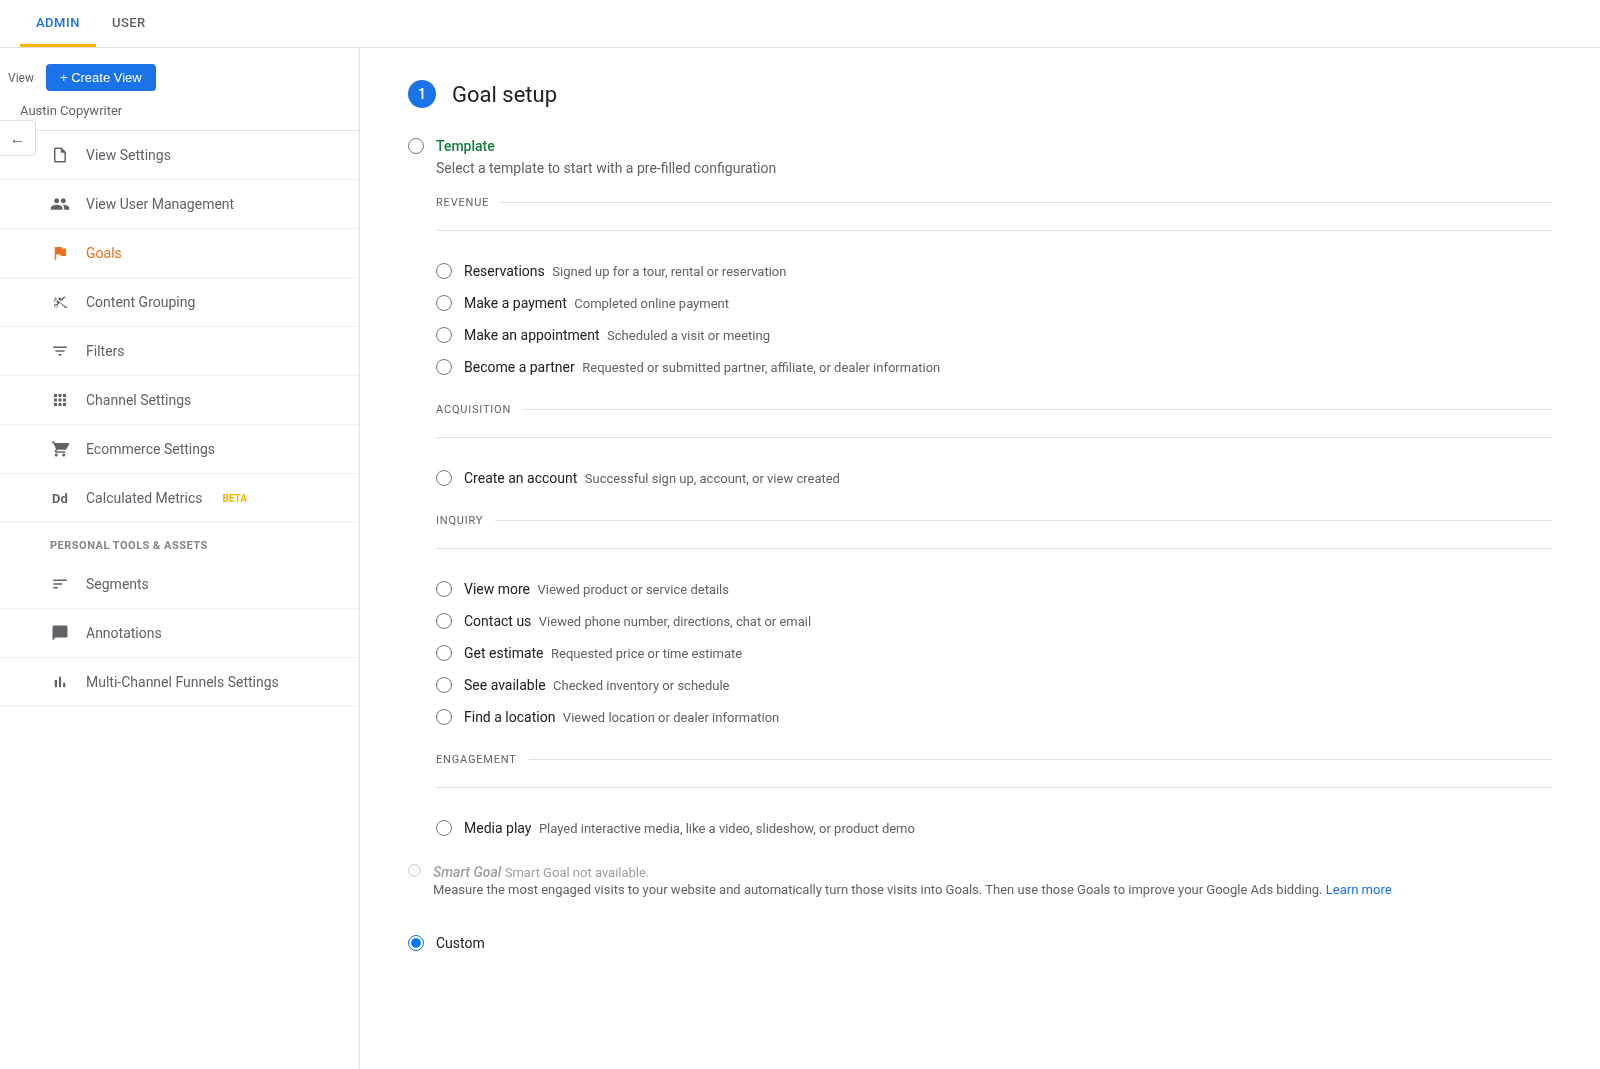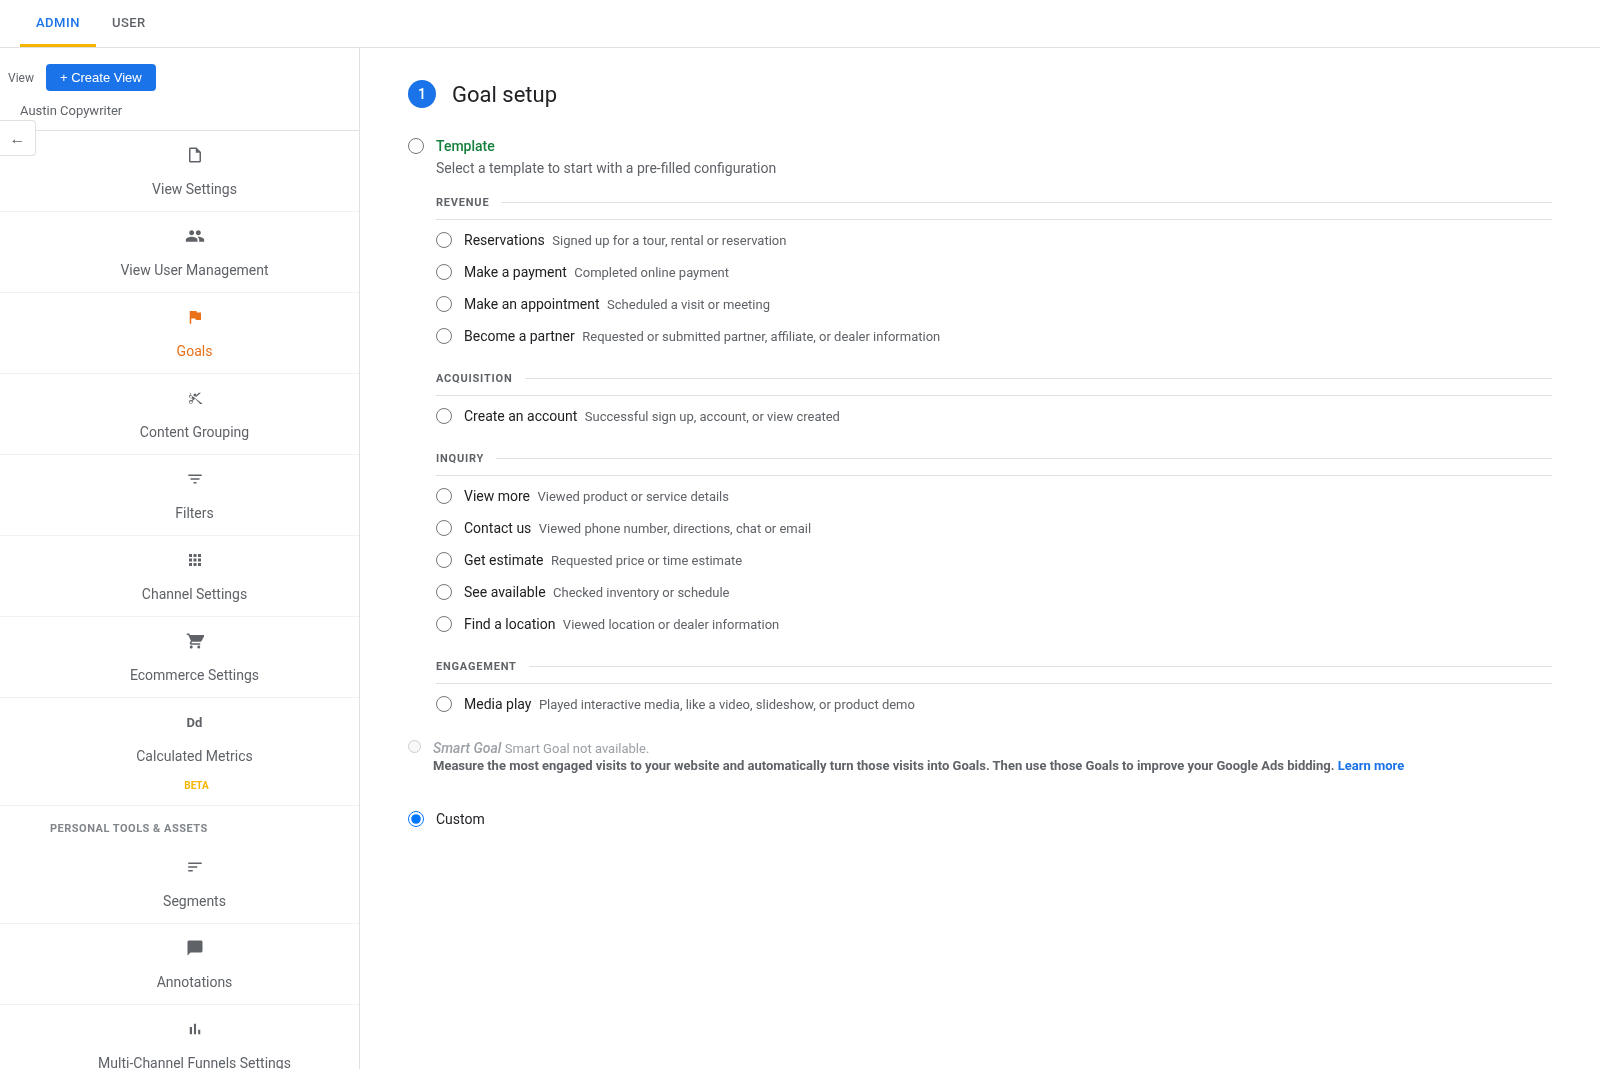--- a/index.html
+++ b/index.html
@@ -94,21 +94,20 @@
 
     .sidebar-item {
       display: flex;
       align-items: center;
       padding: 14px 20px 14px 50px;
       border-bottom: 1px solid #f1f1f1;
       cursor: pointer;
       gap: 16px;
       color: #5f6368;
       font-size: 14px;
-      flex-direction: column;
     }
     .sidebar-item.active { color: #e8711a; }
     .sidebar-item .icon {
       width: 20px;
       height: 20px;
       display: flex;
       align-items: center;
       justify-content: center;
       flex-shrink: 0;
       font-size: 16px;
@@ -196,25 +195,25 @@
       color: #5f6368;
       margin-bottom: 20px;
     }
 
     
     .category-block {
       margin-bottom: 20px;
     }
     .category-label {
       font-size: 11px;
-      font-weight: 700;
+      font-weight: 400;
       color: #5f6368;
       letter-spacing: 0.8px;
-      margin-bottom: 4px;
-      padding-bottom: 10px;
+      margin-bottom: 24px;
+      padding-bottom: 21px;
       border-bottom: 1px solid #e0e0e0;
       display: flex;
       align-items: center;
     }
     .category-label::after {
       content: '';
       flex: 1;
       margin-left: 12px;
       border-bottom: 1px solid #e0e0e0;
     }
@@ -256,21 +255,20 @@
     }
     .smart-goal-note {
       font-size: 13px;
       color: #9aa0a6;
     }
     .smart-goal-desc {
       font-size: 13px;
       color: #5f6368;
       margin-bottom: 12px;
       line-height: 1.5;
-      font-weight: bold;
     }
     .learn-more-link {
       color: #1a73e8;
       cursor: pointer;
       text-decoration: none;
     }
 
     
     .custom-option {
       display: flex;

